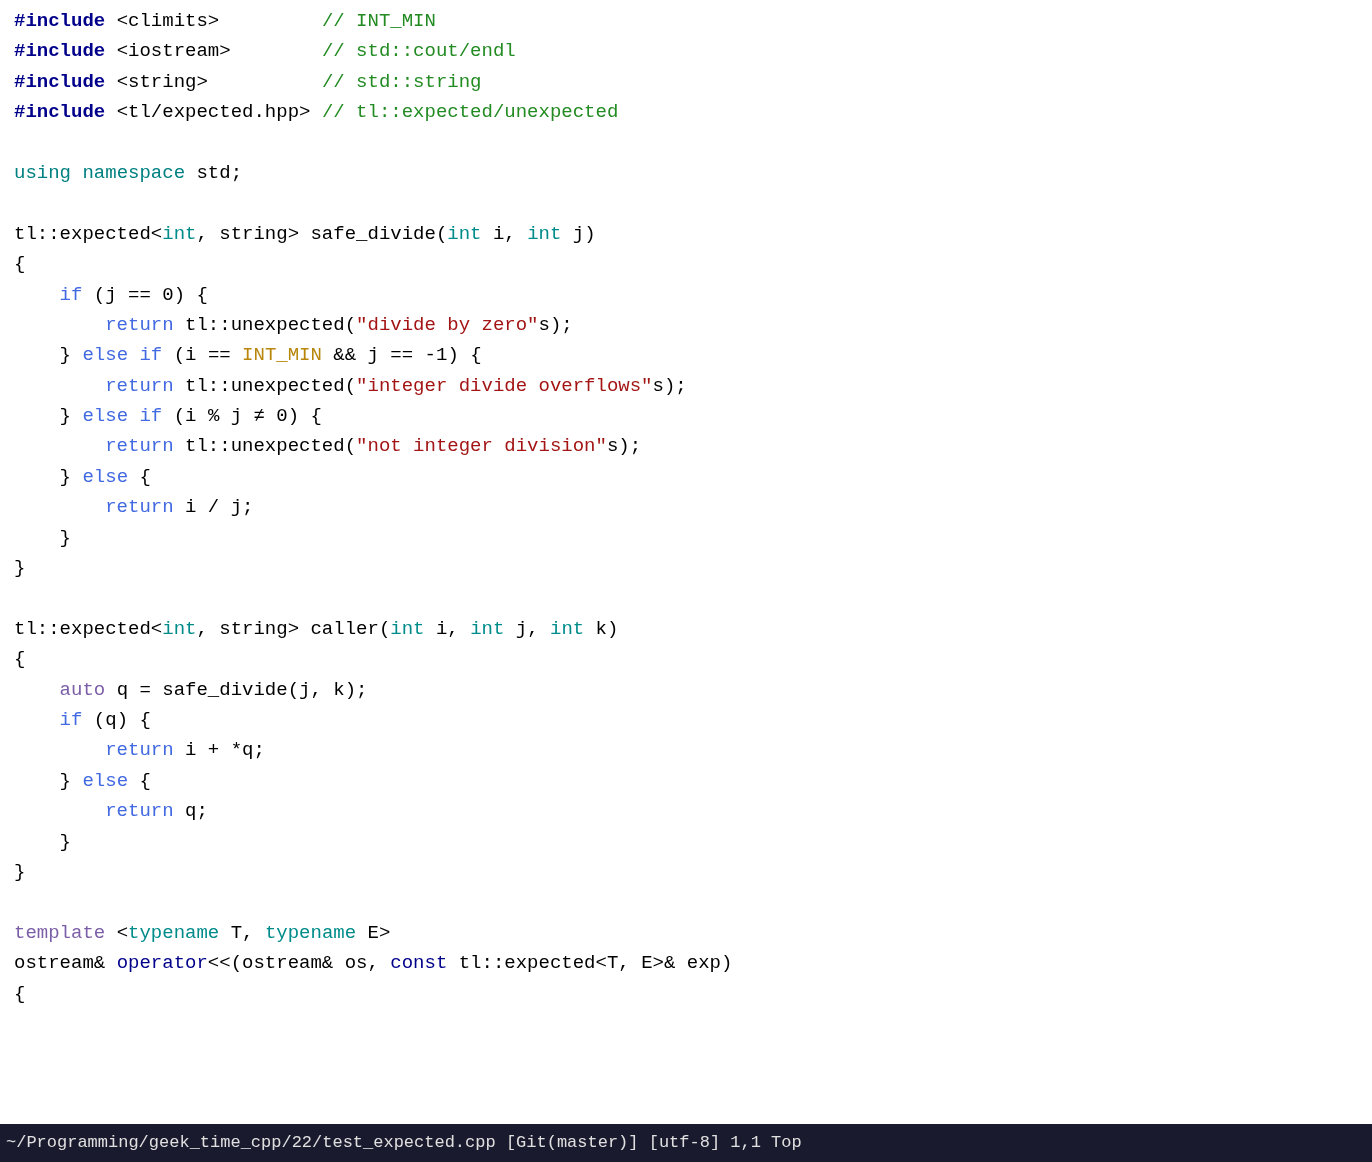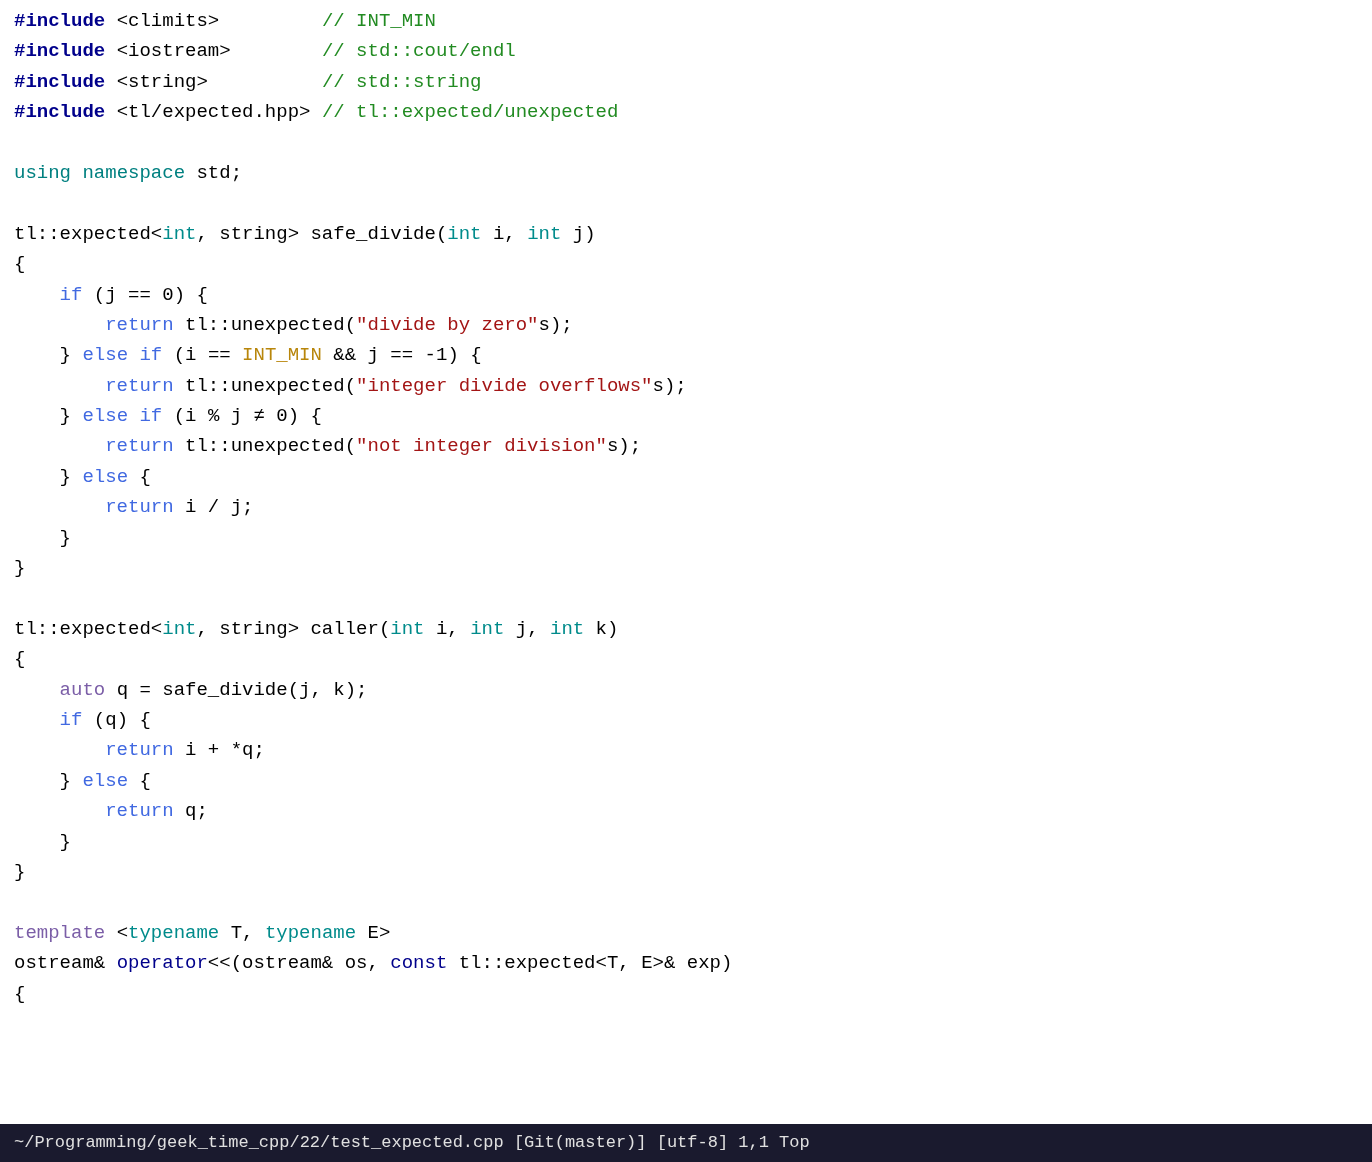--- a/index.html
+++ b/index.html
@@ -56,21 +56,21 @@
     .string-lit { color: #a31515; }
     .constant { color: #b8860b; }
     .normal { color: #000000; }
     .neq-sym { color: #000000; }
 
     .status-bar {
       background-color: #1a1a2e;
       color: #e0e0e0;
       font-family: 'Courier New', Courier, monospace;
       font-size: 17px;
-      padding: 5px 14px;
+      padding: 5px 6px;
       display: flex;
       align-items: center;
       white-space: nowrap;
       min-height: 38px;
     }
   </style>
 </head>
 <body>
 
 <div class="editor-container">

